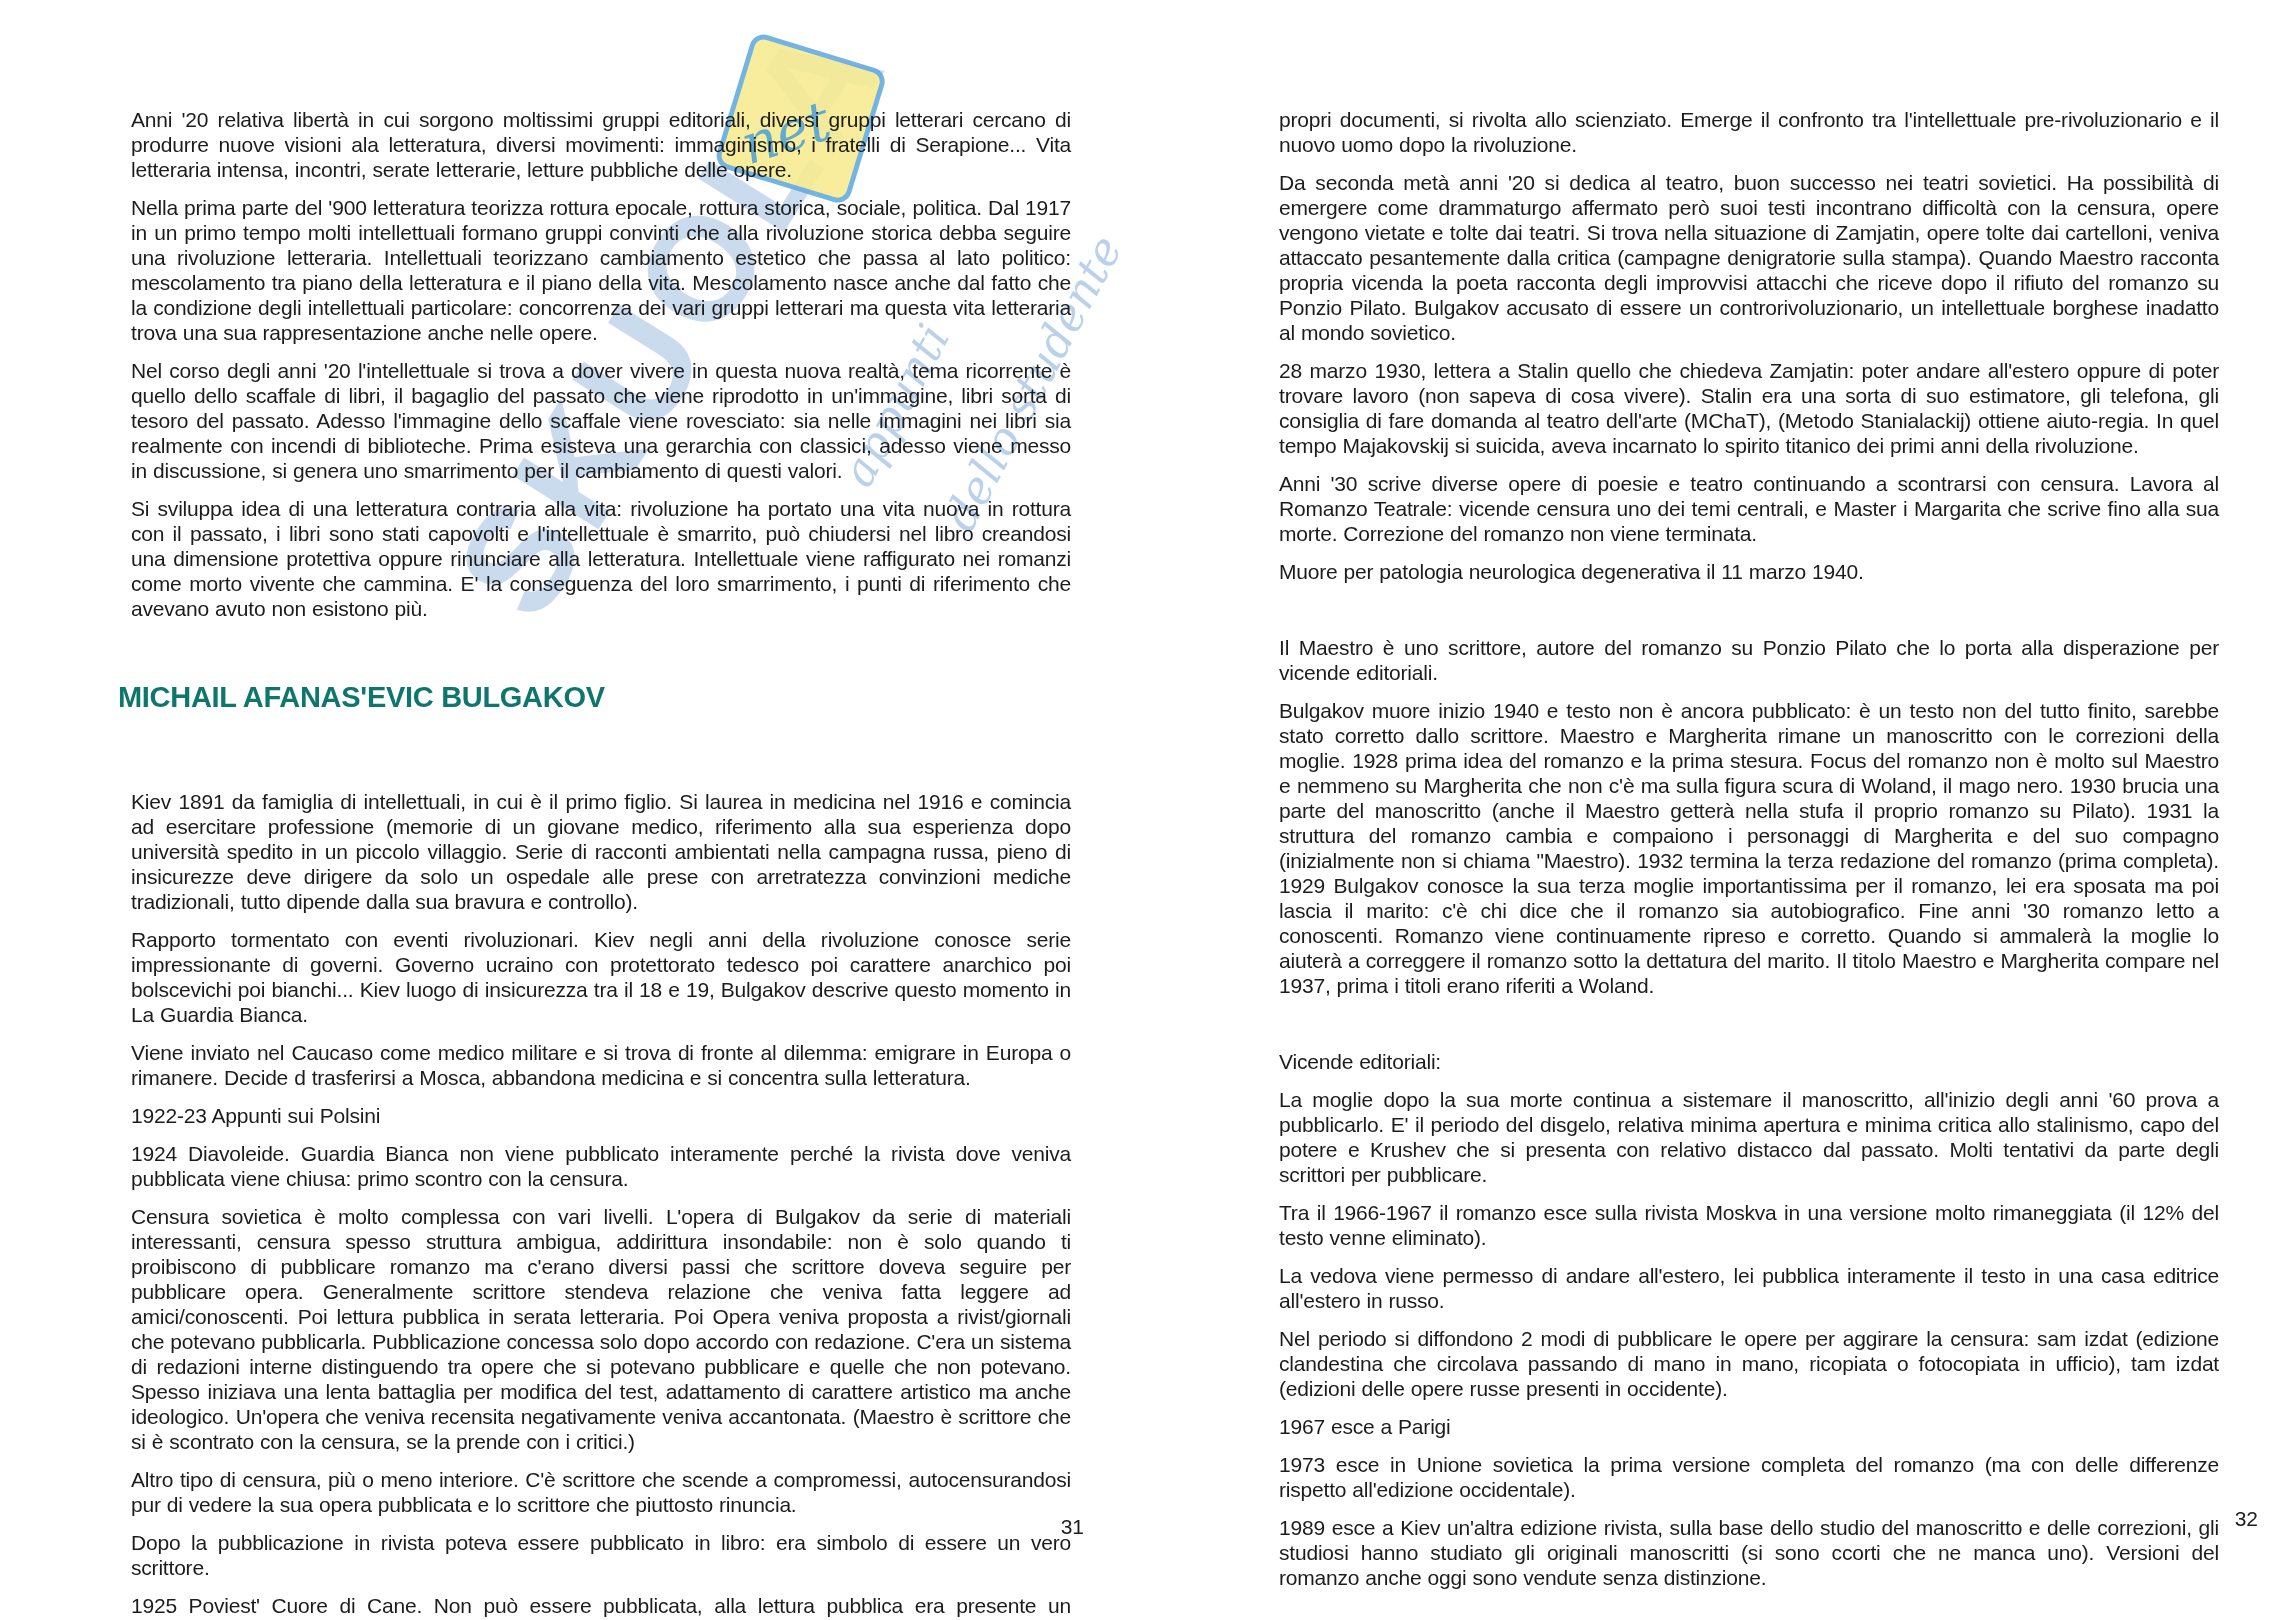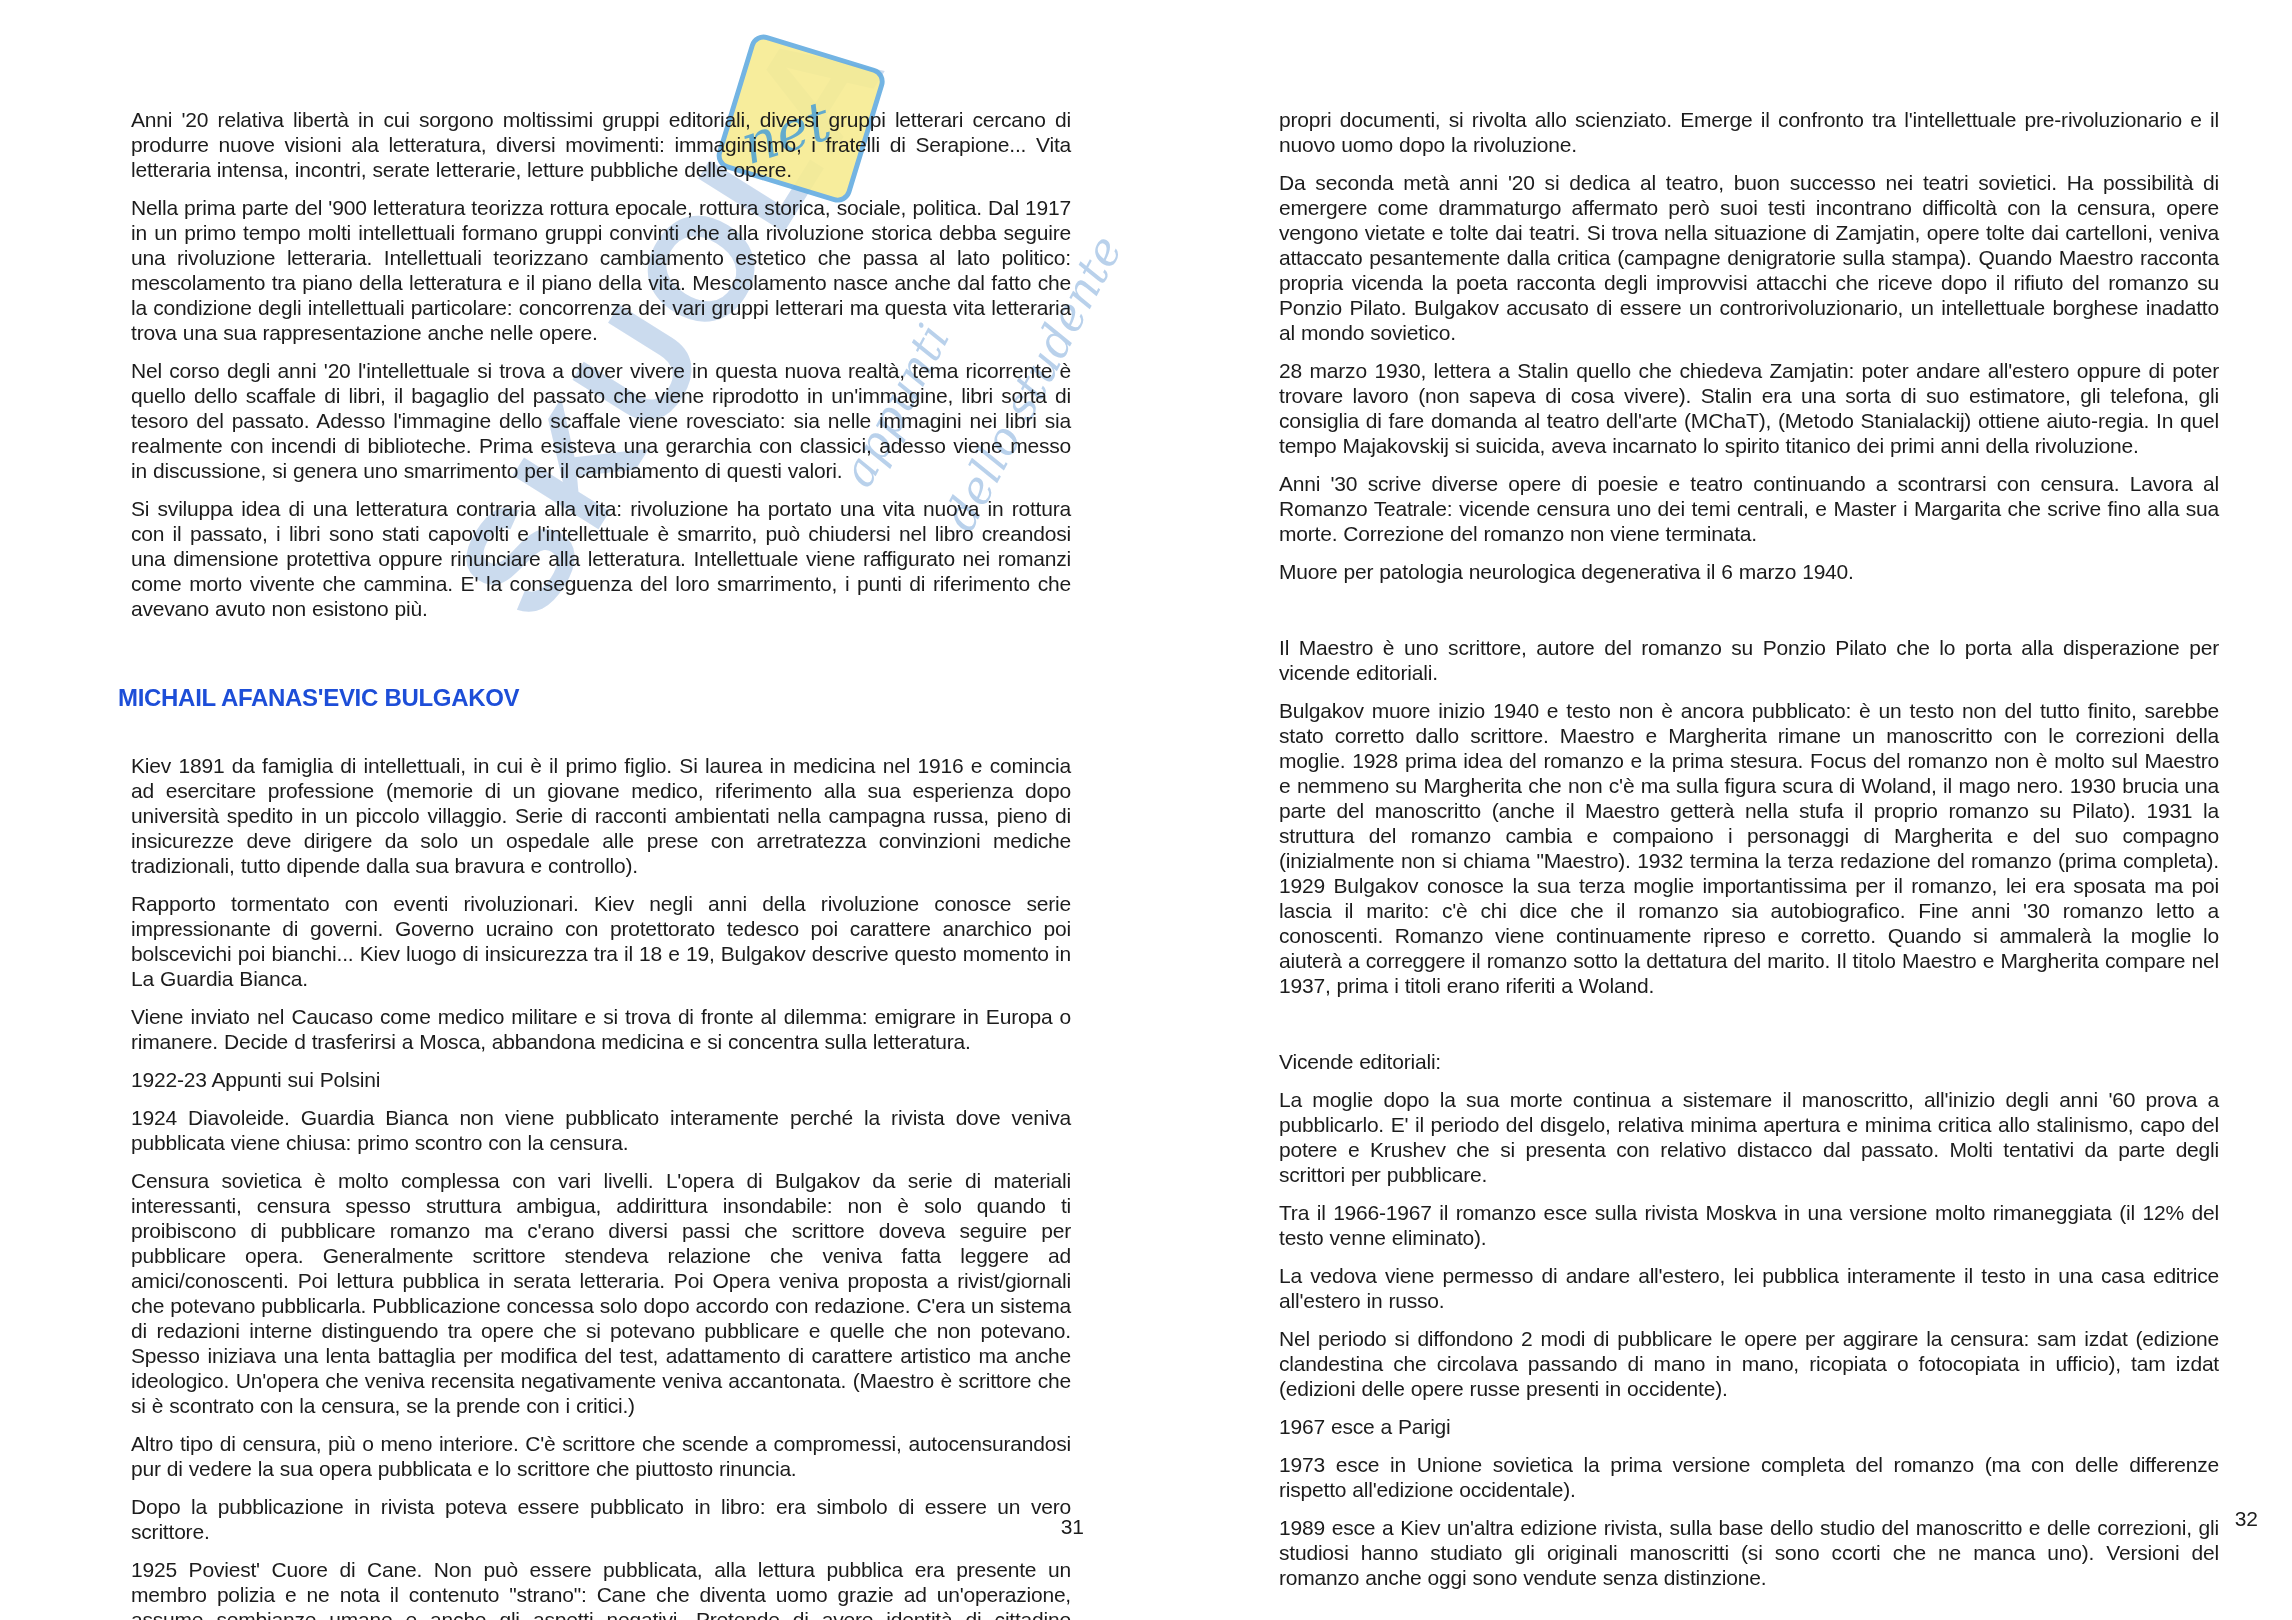--- a/index.html
+++ b/index.html
@@ -22,26 +22,26 @@
   p.body{
     margin:13px;
     font-size:21px;
     line-height:25px;
     text-align:justify;
     letter-spacing:-0.2px;
     word-spacing:0.4px;
   }
   .gap{height:25px;}
   h1.heading{
-    margin:63px 0 42px 0;
-    font-size:24px;
+    margin:63px 0 78px 0;
+    font-size:29px;
     line-height:27.4px;
     font-weight:bold;
     letter-spacing:-0.3px;
-    color:#1d4ed8;
+    color:#0f766e;
   }
   .list-item{
     position:relative;
     padding-left:47px;
     font-size:21px;
     line-height:25px;
     letter-spacing:-0.2px;
   }
   .list-item .num{
     position:absolute;
@@ -95,21 +95,21 @@
     <p class="body">Altro tipo di censura, più o meno interiore. C'è scrittore che scende a compromessi, autocensurandosi pur di vedere la sua opera pubblicata e lo scrittore che piuttosto rinuncia.</p>
     <p class="body">Dopo la pubblicazione in rivista poteva essere pubblicato in libro: era simbolo di essere un vero scrittore.</p>
     <p class="body">1925 Poviest' Cuore di Cane. Non può essere pubblicata, alla lettura pubblica era presente un membro polizia e ne nota il contenuto "strano": Cane che diventa uomo grazie ad un'operazione, assume sembianze umane e anche gli aspetti negativi. Pretende di avere identità di cittadino rispettabili, i</p>
   </div>
 
 <div id="right-col" class="page-col">
     <p class="body">propri documenti, si rivolta allo scienziato. Emerge il confronto tra l'intellettuale pre-rivoluzionario e il nuovo uomo dopo la rivoluzione.</p>
     <p class="body">Da seconda metà anni '20 si dedica al teatro, buon successo nei teatri sovietici. Ha possibilità di emergere come drammaturgo affermato però suoi testi incontrano difficoltà con la censura, opere vengono vietate e tolte dai teatri. Si trova nella situazione di Zamjatin, opere tolte dai cartelloni, veniva attaccato pesantemente dalla critica (campagne denigratorie sulla stampa). Quando Maestro racconta propria vicenda la poeta racconta degli improvvisi attacchi che riceve dopo il rifiuto del romanzo su Ponzio Pilato. Bulgakov accusato di essere un controrivoluzionario, un intellettuale borghese inadatto al mondo sovietico.</p>
     <p class="body">28 marzo 1930, lettera a Stalin quello che chiedeva Zamjatin: poter andare all'estero oppure di poter trovare lavoro (non sapeva di cosa vivere). Stalin era una sorta di suo estimatore, gli telefona, gli consiglia di fare domanda al teatro dell'arte (MChaT), (Metodo Stanialackij) ottiene aiuto-regia. In quel tempo Majakovskij si suicida, aveva incarnato lo spirito titanico dei primi anni della rivoluzione.</p>
     <p class="body">Anni '30 scrive diverse opere di poesie e teatro continuando a scontrarsi con censura. Lavora al Romanzo Teatrale: vicende censura uno dei temi centrali, e Master i Margarita che scrive fino alla sua morte. Correzione del romanzo non viene terminata.</p>
-    <p class="body">Muore per patologia neurologica degenerativa il 6 marzo 1940.</p>
+    <p class="body">Muore per patologia neurologica degenerativa il 11 marzo 1940.</p>
     <div class="gap"></div>
     <p class="body">Il Maestro è uno scrittore, autore del romanzo su Ponzio Pilato che lo porta alla disperazione per vicende editoriali.</p>
     <p class="body">Bulgakov muore inizio 1940 e testo non è ancora pubblicato: è un testo non del tutto finito, sarebbe stato corretto dallo scrittore. Maestro e Margherita rimane un manoscritto con le correzioni della moglie. 1928 prima idea del romanzo e la prima stesura. Focus del romanzo non è molto sul Maestro e nemmeno su Margherita che non c'è ma sulla figura scura di Woland, il mago nero. 1930 brucia una parte del manoscritto (anche il Maestro getterà nella stufa il proprio romanzo su Pilato). 1931 la struttura del romanzo cambia e compaiono i personaggi di Margherita e del suo compagno (inizialmente non si chiama "Maestro). 1932 termina la terza redazione del romanzo (prima completa). 1929 Bulgakov conosce la sua terza moglie importantissima per il romanzo, lei era sposata ma poi lascia il marito: c'è chi dice che il romanzo sia autobiografico. Fine anni '30 romanzo letto a conoscenti. Romanzo viene continuamente ripreso e corretto. Quando si ammalerà la moglie lo aiuterà a correggere il romanzo sotto la dettatura del marito. Il titolo Maestro e Margherita compare nel 1937, prima i titoli erano riferiti a Woland.</p>
     <div class="gap"></div>
     <p class="body">Vicende editoriali:</p>
     <p class="body">La moglie dopo la sua morte continua a sistemare il manoscritto, all'inizio degli anni '60 prova a pubblicarlo. E' il periodo del disgelo, relativa minima apertura e minima critica allo stalinismo, capo del potere e Krushev che si presenta con relativo distacco dal passato. Molti tentativi da parte degli scrittori per pubblicare.</p>
     <p class="body">Tra il 1966-1967 il romanzo esce sulla rivista Moskva in una versione molto rimaneggiata (il 12% del testo venne eliminato).</p>
     <p class="body">La vedova viene permesso di andare all'estero, lei pubblica interamente il testo in una casa editrice all'estero in russo.</p>
     <p class="body">Nel periodo si diffondono 2 modi di pubblicare le opere per aggirare la censura: sam izdat (edizione clandestina che circolava passando di mano in mano, ricopiata o fotocopiata in ufficio), tam izdat (edizioni delle opere russe presenti in occidente).</p>
     <p class="body">1967 esce a Parigi</p>

